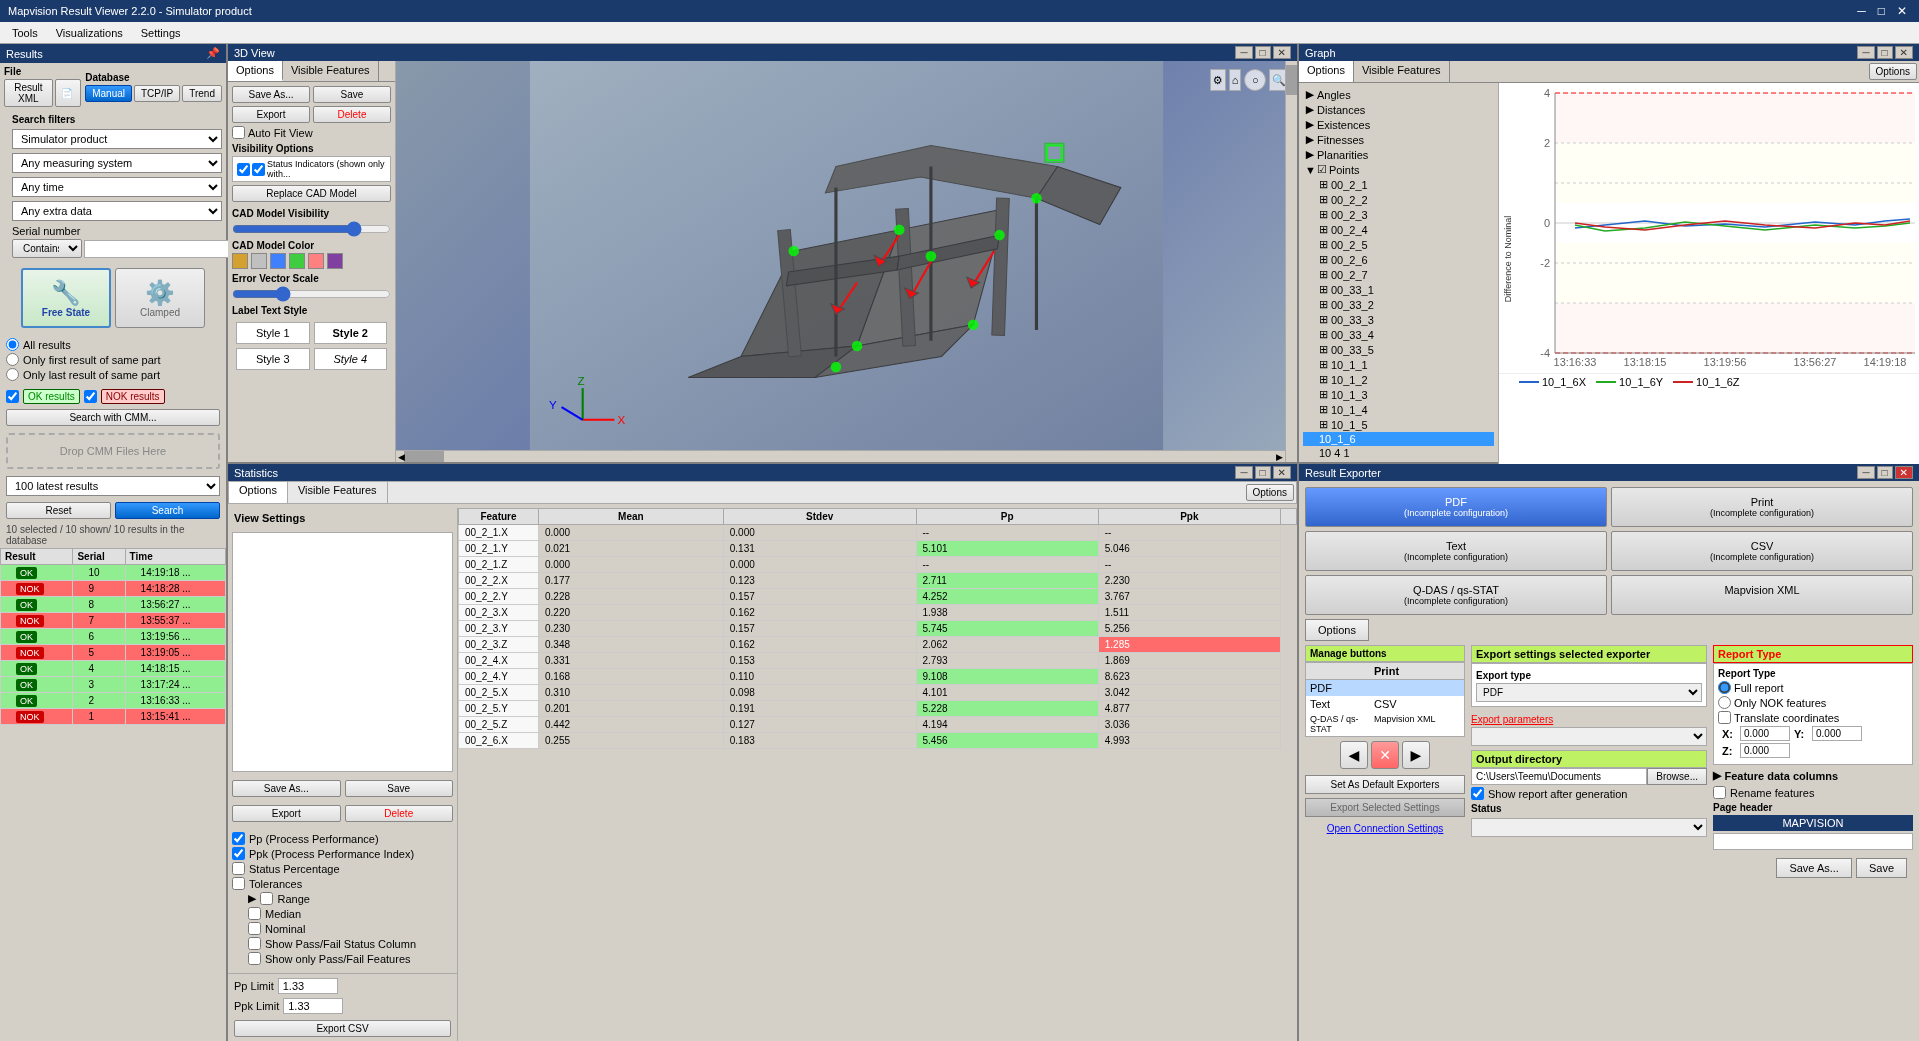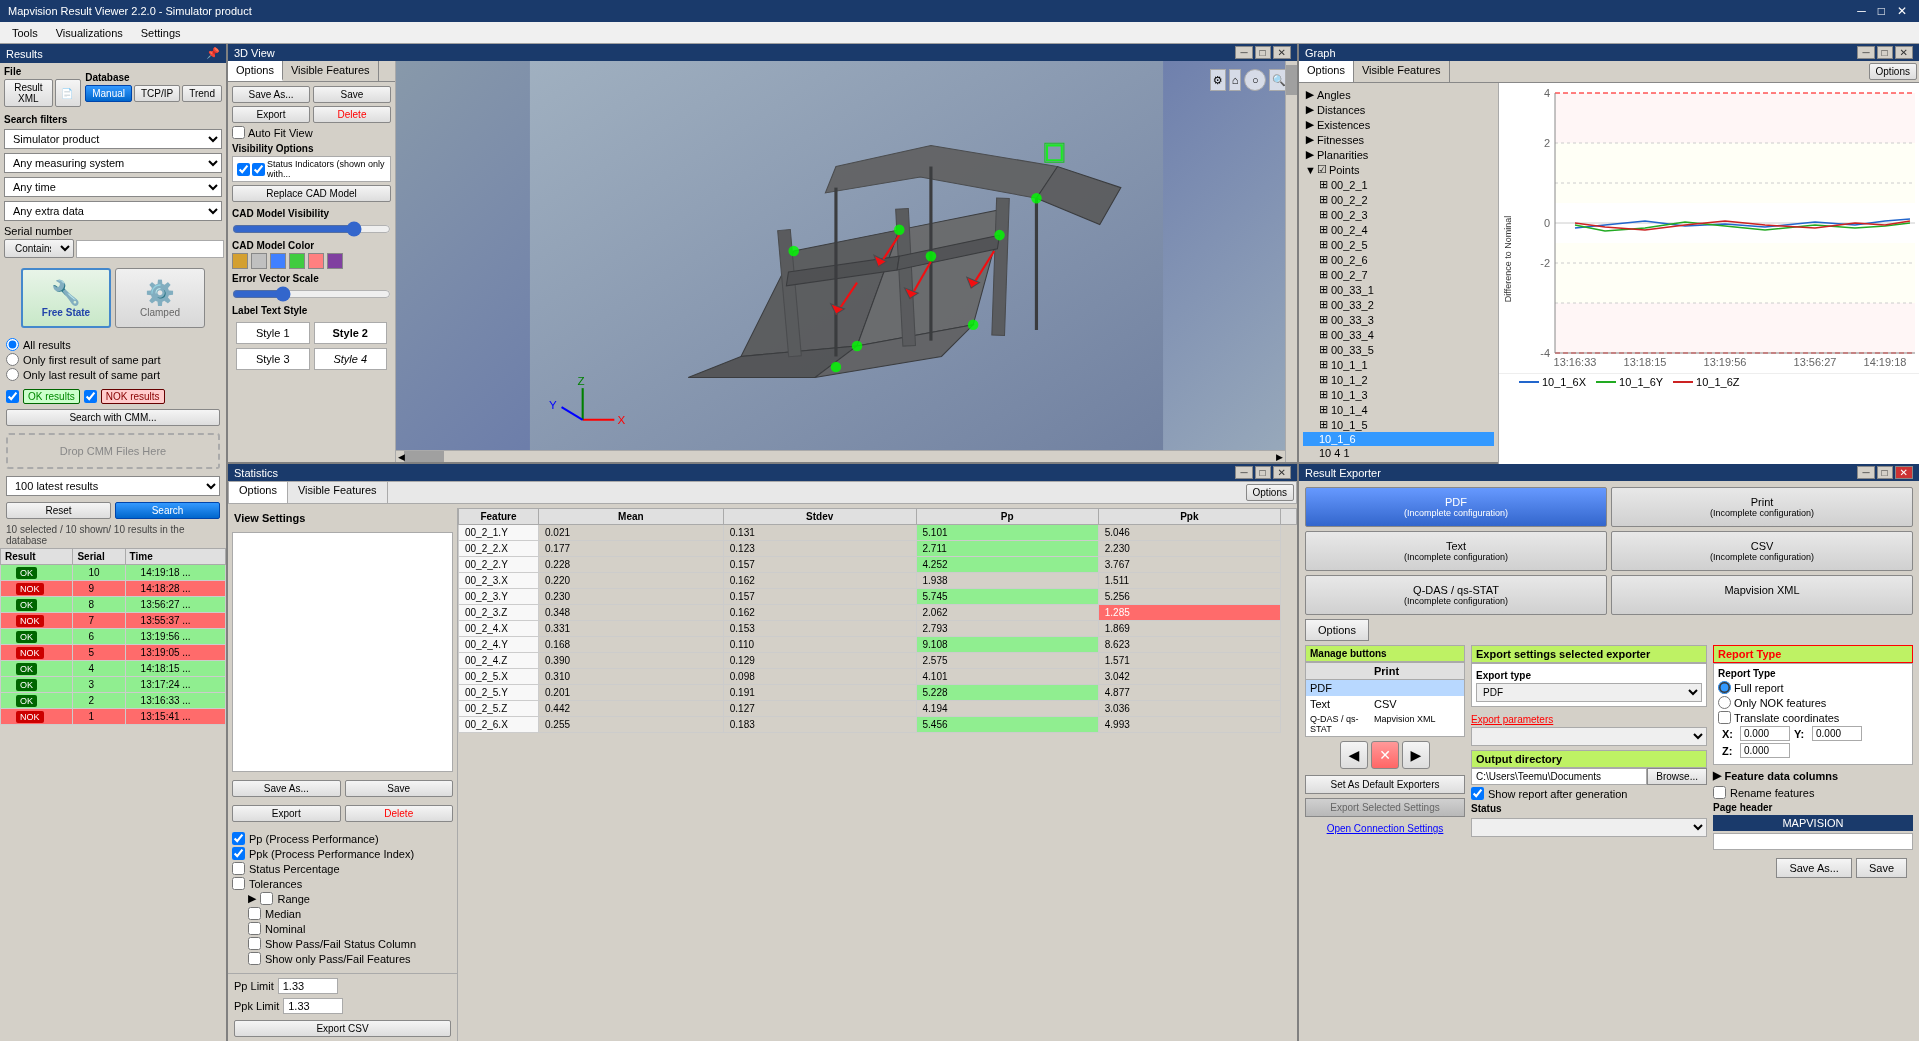--- a/index.html
+++ b/index.html
@@ -26,21 +26,21 @@
     .file-section { flex: 1; }
     .db-section { flex: 1; }
     .section-title { font-size: 10px; font-weight: bold; margin-bottom: 2px; }
     
     .btn-group { display: flex; gap: 2px; }
     .btn { background: linear-gradient(to bottom, #f5f5f5, #ddd); border: 1px solid #888; padding: 2px 6px; cursor: pointer; font-size: 10px; border-radius: 2px; }
     .btn-active { background: linear-gradient(to bottom, #3399ff, #0066cc); color: white; border-color: #0044aa; }
     
     .select-box { width: 100%; background: white; border: 1px solid #888; padding: 2px 4px; font-size: 11px; margin: 2px 0; cursor: pointer; }
     
-    .search-filters-section { padding: 4px; }
+    .search-filters-section { padding: 4px; margin-left: 8px; }
     .filter-label { font-size: 10px; font-weight: bold; margin-bottom: 2px; }
     
     .serial-row { display: flex; gap: 2px; align-items: center; margin: 2px 0; }
     
     .state-buttons { display: flex; gap: 4px; padding: 4px; justify-content: center; }
     .state-btn { width: 90px; height: 60px; display: flex; flex-direction: column; align-items: center; justify-content: center; cursor: pointer; border: 1px solid #888; border-radius: 3px; }
     .state-btn-free { background: linear-gradient(to bottom, #e8f4e8, #c8e8c8); border: 2px solid #4488cc; }
     .state-btn-clamped { background: linear-gradient(to bottom, #f0f0f0, #d8d8d8); }
     .state-icon { font-size: 24px; color: #666; }
     .state-icon-blue { color: #2255aa; }
@@ -843,27 +843,41 @@
                     <th>Feature</th>
                     <th>Mean</th>
                     <th>Stdev</th>
                     <th>Pp</th>
                     <th>Ppk</th>
                     <th style="width:16px;"></th>
                   </tr>
                 </thead>
                 <tbody id="stats-tbody">
                     <tr>
+                      <td class="col-feature">00_2_1.X</td>
+                      <td>0.000</td>
+                      <td>0.000</td>
+                      <td>--</td>
+                      <td>--</td>
+                    </tr>
+                    <tr>
                       <td class="col-feature">00_2_1.Y</td>
                       <td>0.021</td>
                       <td>0.131</td>
                       <td class="highlight-green">5.101</td>
                       <td>5.046</td>
                     </tr>
                     <tr>
+                      <td class="col-feature">00_2_1.Z</td>
+                      <td>0.000</td>
+                      <td>0.000</td>
+                      <td>--</td>
+                      <td>--</td>
+                    </tr>
+                    <tr>
                       <td class="col-feature">00_2_2.X</td>
                       <td>0.177</td>
                       <td>0.123</td>
                       <td class="highlight-green">2.711</td>
                       <td>2.230</td>
                     </tr>
                     <tr>
                       <td class="col-feature">00_2_2.Y</td>
                       <td>0.228</td>
                       <td>0.157</td>
@@ -897,27 +911,20 @@
                       <td>0.153</td>
                       <td>2.793</td>
                       <td>1.869</td>
                     </tr>
                     <tr>
                       <td class="col-feature">00_2_4.Y</td>
                       <td>0.168</td>
                       <td>0.110</td>
                       <td class="highlight-green">9.108</td>
                       <td>8.623</td>
-                    </tr>
-                    <tr>
-                      <td class="col-feature">00_2_4.Z</td>
-                      <td>0.390</td>
-                      <td>0.129</td>
-                      <td>2.575</td>
-                      <td>1.571</td>
                     </tr>
                     <tr>
                       <td class="col-feature">00_2_5.X</td>
                       <td>0.310</td>
                       <td>0.098</td>
                       <td>4.101</td>
                       <td>3.042</td>
                     </tr>
                     <tr>
                       <td class="col-feature">00_2_5.Y</td>

